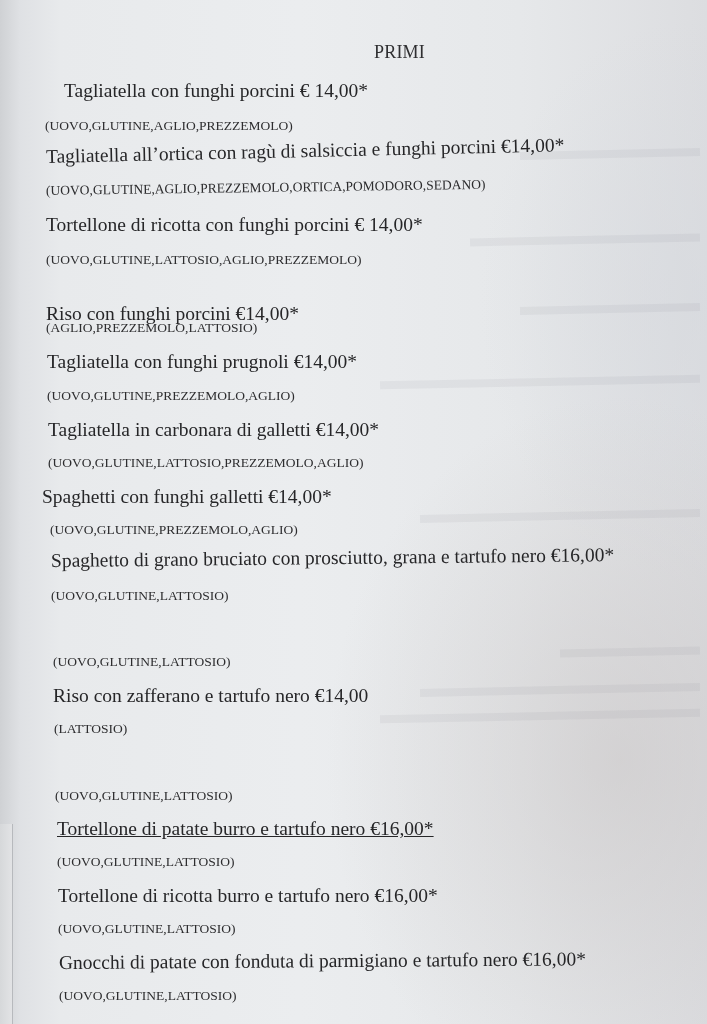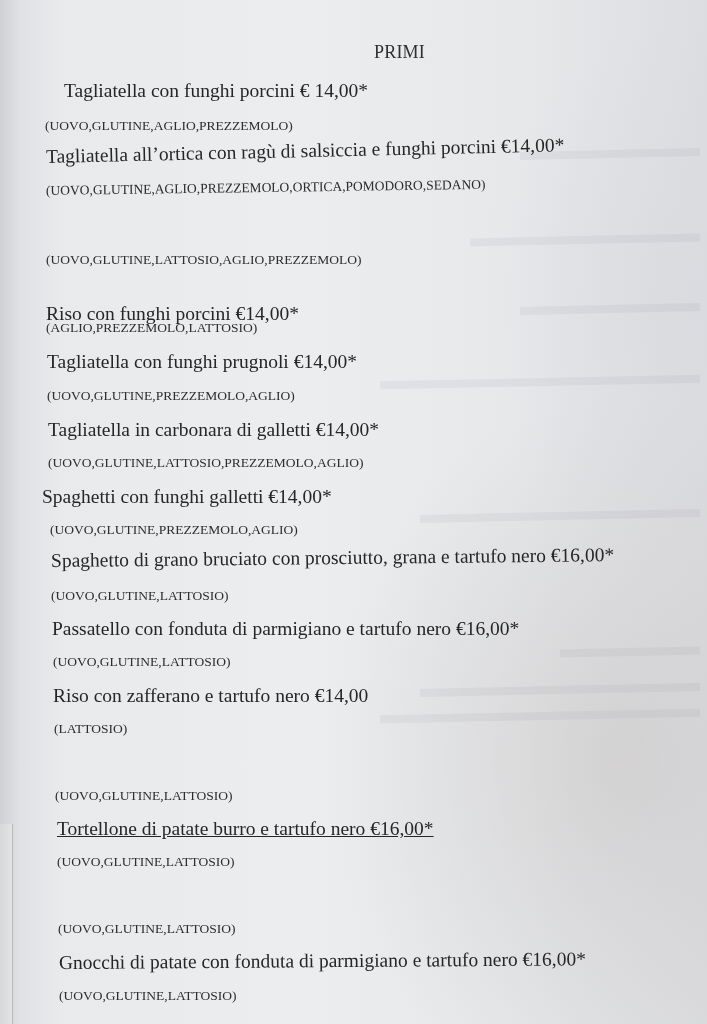--- a/index.html
+++ b/index.html
@@ -84,45 +84,46 @@
 
 <div class="content">
   <div class="title">PRIMI</div>
 
   <div class="item-name" style="left:45px;top:80px;margin-left:19px;">Tagliatella con funghi porcini € 14,00*</div>
   <div class="allergens" style="left:45px;top:118px;">(UOVO,GLUTINE,AGLIO,PREZZEMOLO)</div>
 
   <div class="item-name" style="left:46px;top:146px;transform:rotate(-1.3deg);">Tagliatella all’ortica con ragù di salsiccia e funghi porcini €14,00*</div>
   <div class="allergens" style="left:46px;top:183px;transform:rotate(-0.8deg);">(UOVO,GLUTINE,AGLIO,PREZZEMOLO,ORTICA,POMODORO,SEDANO)</div>
 
+  <div class="item-name" style="left:46px;top:214px;">Tortellone di ricotta con funghi porcini € 14,00*</div>
   <div class="allergens" style="left:46px;top:252px;text-align:right;">(UOVO,GLUTINE,LATTOSIO,AGLIO,PREZZEMOLO)</div>
 
   <div class="item-name" style="left:46px;top:283px;margin-top:20px;">Riso con funghi porcini €14,00*</div>
   <div class="allergens" style="left:46px;top:320px;">(AGLIO,PREZZEMOLO,LATTOSIO)</div>
 
   <div class="item-name" style="left:47px;top:351px;">Tagliatella con funghi prugnoli €14,00*</div>
   <div class="allergens" style="left:47px;top:388px;">(UOVO,GLUTINE,PREZZEMOLO,AGLIO)</div>
 
   <div class="item-name" style="left:48px;top:419px;">Tagliatella in carbonara di galletti €14,00*</div>
   <div class="allergens" style="left:48px;top:455px;">(UOVO,GLUTINE,LATTOSIO,PREZZEMOLO,AGLIO)</div>
 
   <div class="item-name" style="left:42px;top:486px;">Spaghetti con funghi galletti €14,00*</div>
   <div class="allergens" style="left:50px;top:522px;">(UOVO,GLUTINE,PREZZEMOLO,AGLIO)</div>
 
   <div class="item-name" style="left:51px;top:550px;transform:rotate(-0.6deg);">Spaghetto di grano bruciato con prosciutto, grana e tartufo nero €16,00*</div>
   <div class="allergens" style="left:51px;top:588px;">(UOVO,GLUTINE,LATTOSIO)</div>
 
-  <div class="item-name" style="left:52px;top:618px;">Passatello con fonduta di parmigiano e tartufo nero €16,00*</div>
   <div class="allergens" style="left:53px;top:654px;">(UOVO,GLUTINE,LATTOSIO)</div>
 
   <div class="item-name" style="left:53px;top:685px;">Riso con zafferano e tartufo nero €14,00</div>
   <div class="allergens" style="left:54px;top:721px;">(LATTOSIO)</div>
 
   <div class="allergens" style="left:55px;top:788px;">(UOVO,GLUTINE,LATTOSIO)</div>
 
   <div class="item-name" style="left:57px;top:818px;text-decoration:underline;">Tortellone di patate burro e tartufo nero €16,00*</div>
   <div class="allergens" style="left:57px;top:854px;">(UOVO,GLUTINE,LATTOSIO)</div>
 
+  <div class="item-name" style="left:58px;top:885px;">Tortellone di ricotta burro e tartufo nero €16,00*</div>
   <div class="allergens" style="left:58px;top:921px;">(UOVO,GLUTINE,LATTOSIO)</div>
 
   <div class="item-name" style="left:59px;top:952px;transform:rotate(-0.4deg);">Gnocchi di patate con fonduta di parmigiano e tartufo nero €16,00*</div>
   <div class="allergens" style="left:59px;top:988px;">(UOVO,GLUTINE,LATTOSIO)</div>
 </div>
 
 </body></html>

